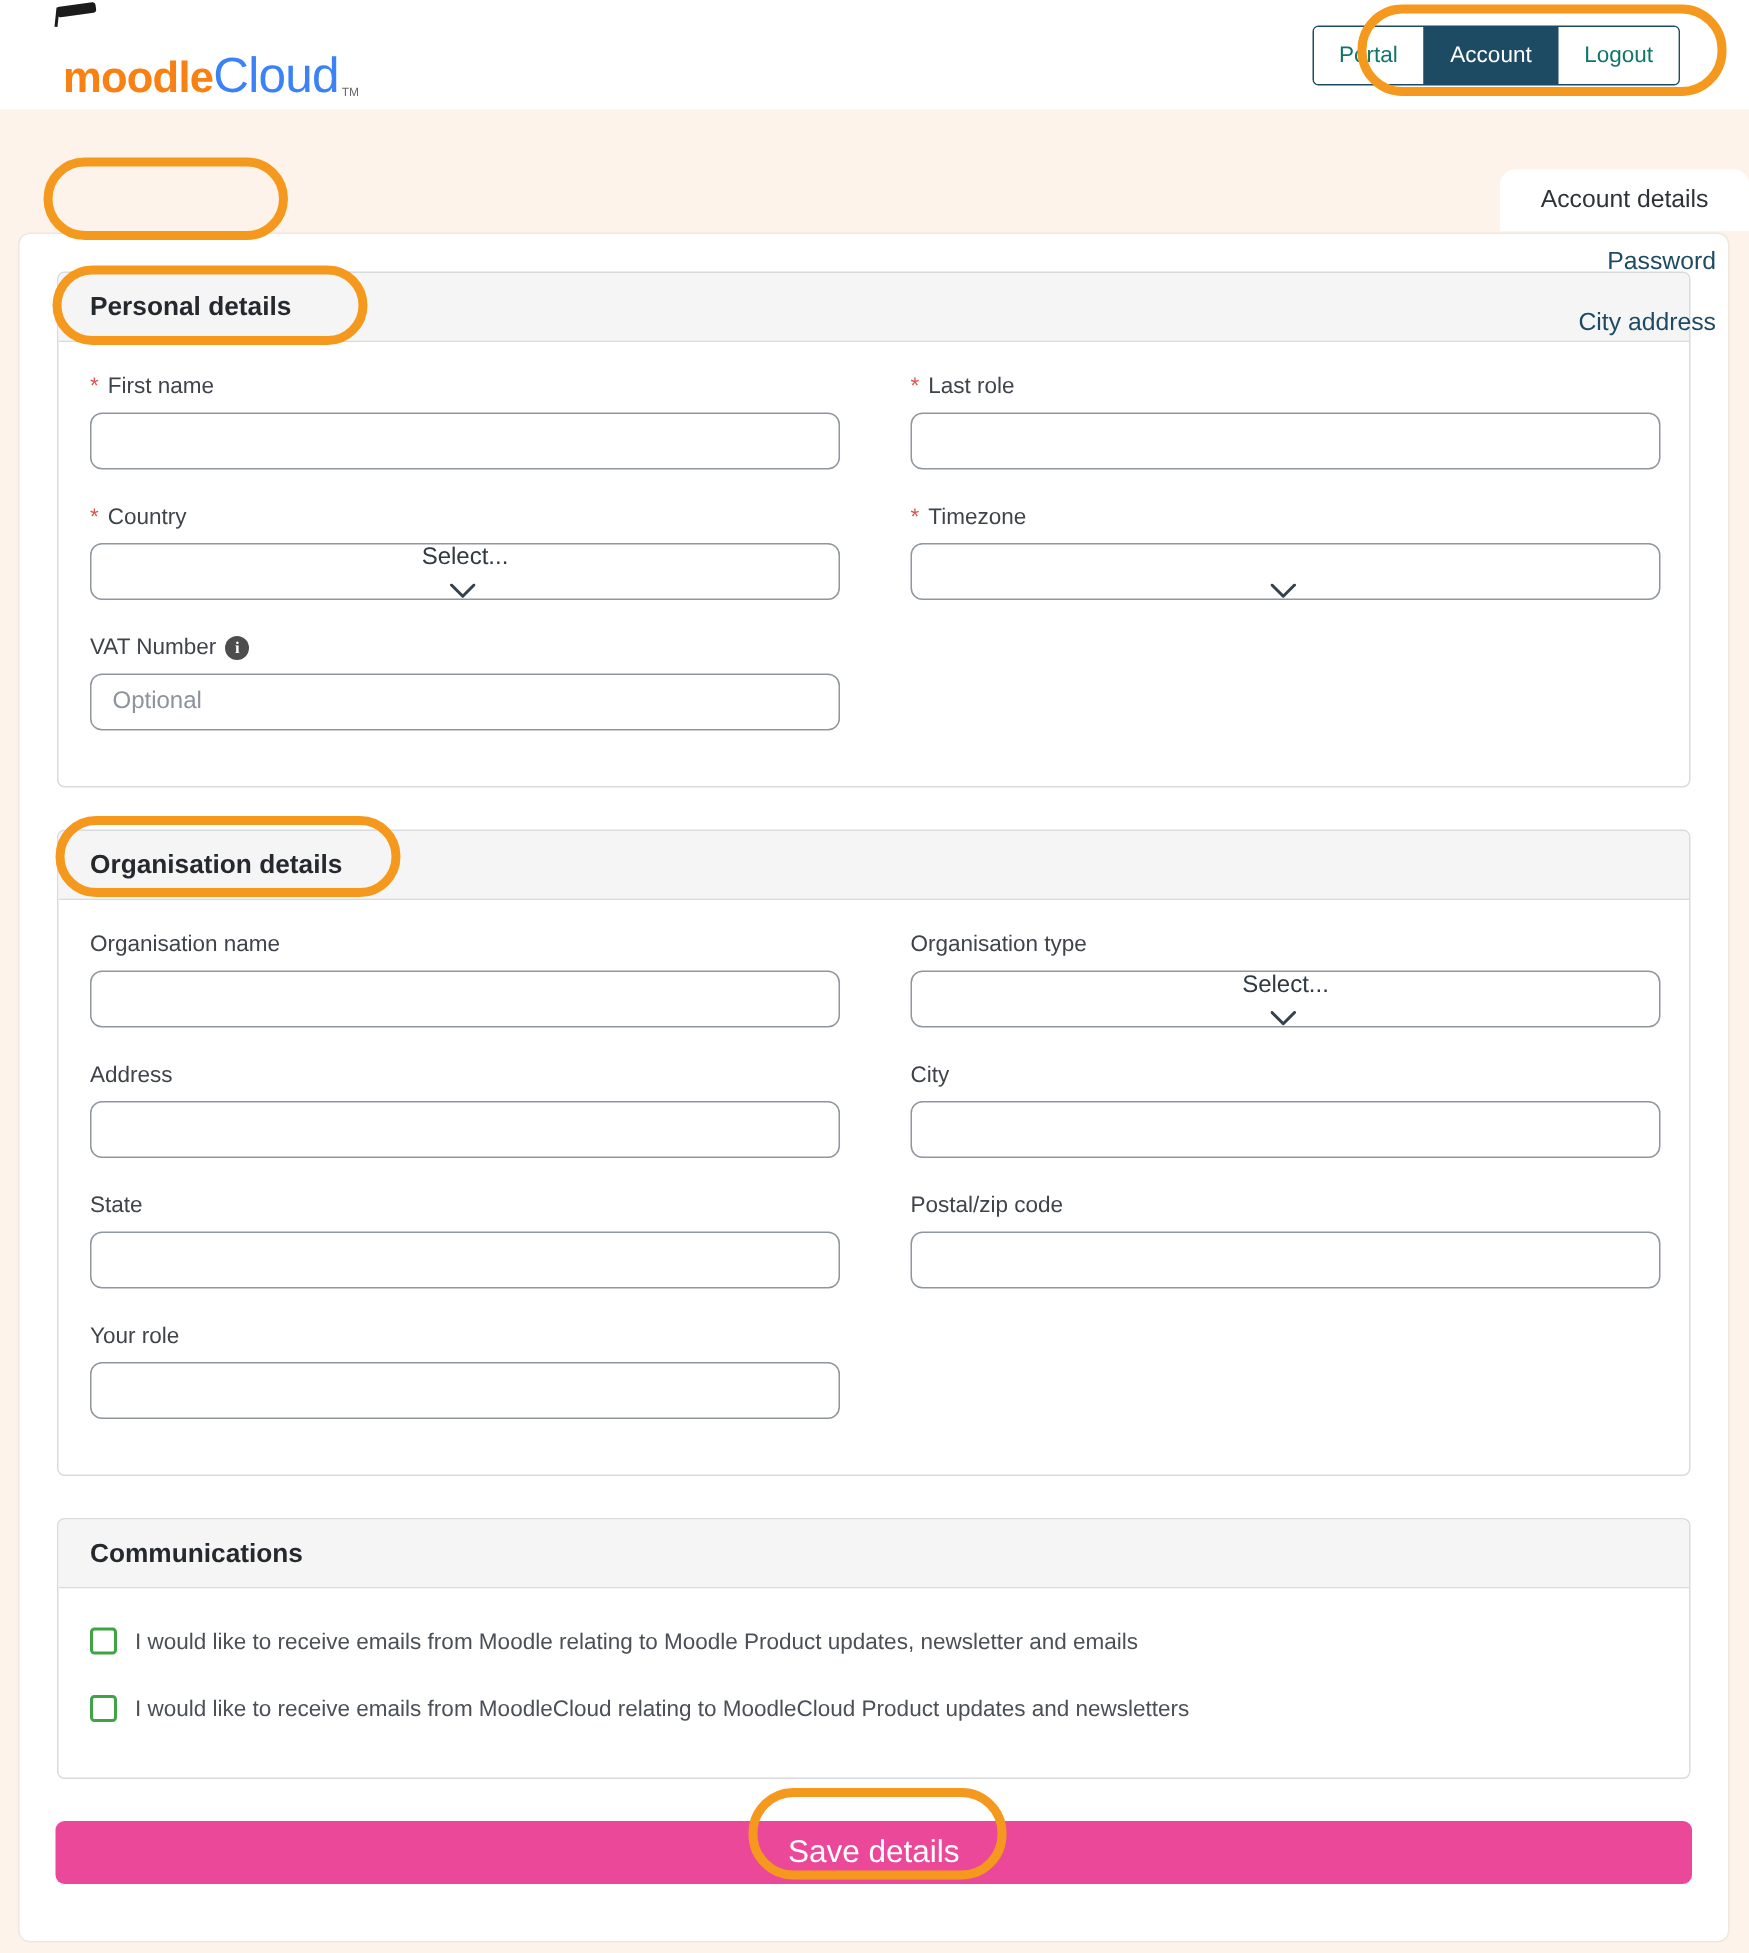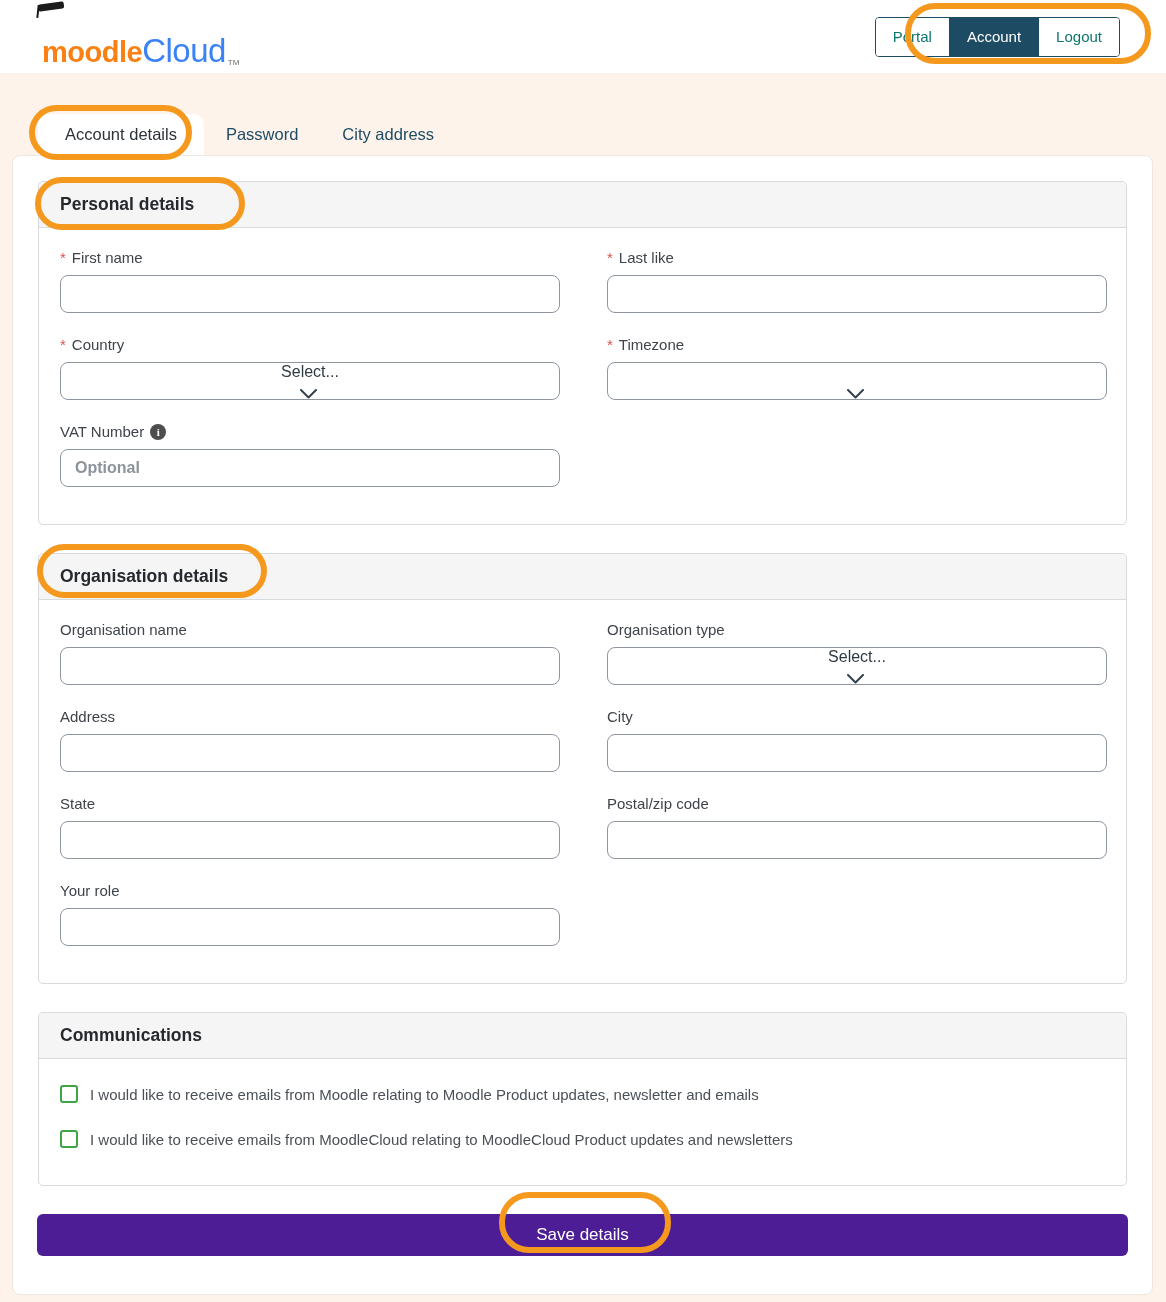--- a/index.html
+++ b/index.html
@@ -77,20 +77,21 @@
     line-height: 18px;
   }
   .nav-btn + .nav-btn { border-left: 1px solid #1e4b64; }
   .nav-btn.active { background: #1e4b64; color: #ffffff; }
   
   .tab-row {
     display: flex;
     align-items: flex-end;
     margin: 40px 0 0 38px;
     height: 42px;
+    flex-direction: column;
   }
   .tab {
     font-size: 16.5px;
     color: #1e4b64;
     padding: 11px 22px;
     cursor: pointer;
     text-decoration: none;
   }
   .tab.active {
     background: #ffffff;
@@ -142,21 +143,20 @@
     width: 100%;
     height: 38px;
     border: 1px solid #8f969e;
     border-radius: 8px;
     padding: 0 14px;
     font-size: 16px;
     color: #2f3a42;
     font-family: inherit;
     background: #fff;
     outline: none;
-    font-weight: bold;
   }
   .text-input::placeholder { color: #8d939b; }
   .select-box {
     width: 100%;
     height: 38px;
     border: 1px solid #8f969e;
     border-radius: 8px;
     padding: 0 14px;
     font-size: 16px;
     color: #2f3a42;
@@ -197,23 +197,23 @@
     flex: none;
     cursor: pointer;
   }
   .check-label { font-size: 15px; color: #4b5056; }
   .save-btn {
     display: block;
     width: calc(100% + 2px);
     margin-left: -1px;
     height: 42px;
     margin-top: 28px;
-    background: #4c1d95;
+    background: #ec4899;
     color: #ffffff;
-    font-size: 17px;
+    font-size: 21px;
     border: none;
     border-radius: 6px;
     cursor: pointer;
     font-family: inherit;
   }
   
   .annot {
     position: absolute;
     border: 6px solid #f5991e;
     border-radius: 30px;
@@ -261,21 +261,21 @@
         <div class="field">
           <div class="field-label">
             <span class="req">*</span>
             <span>First name</span>
           </div>
           <input class="text-input" type="text" style="">
         </div>
         <div class="field">
           <div class="field-label">
             <span class="req">*</span>
-            <span>Last like</span>
+            <span>Last role</span>
           </div>
           <input class="text-input" type="text" style="">
         </div>
         <div class="field">
           <div class="field-label">
             <span class="req">*</span>
             <span>Country</span>
           </div>
           <div class="select-box">
             <span>Select...</span>

